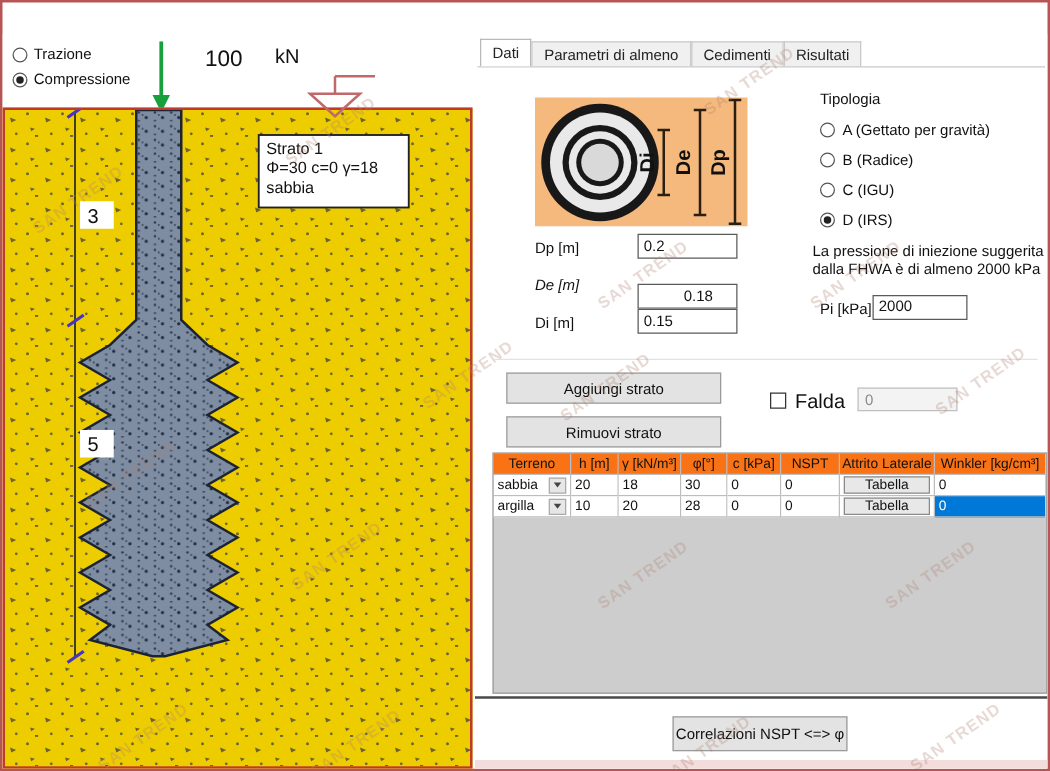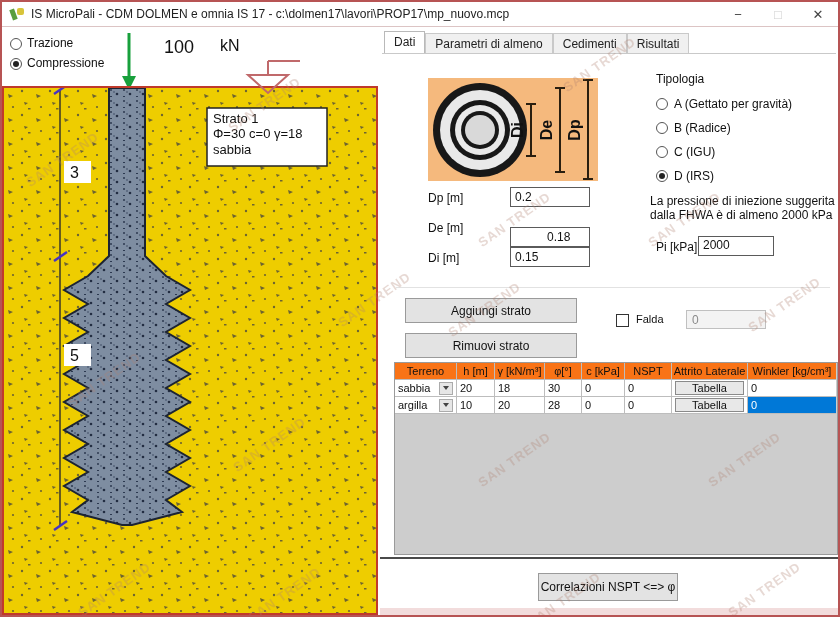--- a/index.html
+++ b/index.html
@@ -35,21 +35,21 @@
   .fld-label{position:absolute;left:48px;font-size:12px;color:#111;}
   .fld{position:absolute;left:130px;width:80px;height:20px;border:1px solid #5a5a5a;background:#fff;font-size:12px;padding:2px 4px;color:#111;}
   .note{position:absolute;left:270px;top:167px;width:190px;font-size:12px;color:#111;line-height:14px;}
   .pi-label{position:absolute;left:276px;top:213px;font-size:12px;color:#111;}
   .pi-fld{position:absolute;left:318px;top:209px;width:76px;height:20px;border:1px solid #5a5a5a;background:#fff;font-size:12px;padding:1px 4px;color:#111;}
   .sep{position:absolute;left:16px;right:8px;top:260px;height:1px;background:#e2e2e2;}
   .btn{background:#e3e3e3;border:1px solid #9a9a9a;font-size:12px;color:#111;display:flex;align-items:center;justify-content:center;}
   .btn-add{position:absolute;left:25px;top:271px;width:172px;height:25px;}
   .btn-rem{position:absolute;left:25px;top:306px;width:172px;height:25px;text-align:right;}
   .falda-box{position:absolute;left:236px;top:287px;width:13px;height:13px;border:1px solid #333;background:#fff;}
-  .falda-label{position:absolute;left:256px;top:286px;font-size:11px;color:#111;}
+  .falda-label{position:absolute;left:256px;top:286px;font-size:16px;color:#111;}
   .falda-fld{position:absolute;left:306px;top:283px;width:80px;height:19px;border:1px solid #c0c0c0;background:#f3f3f3;color:#8a8a8a;font-size:12px;padding:2px 5px;}
   
   .grid{position:absolute;left:14px;top:335px;width:444px;height:193px;background:#cdcdcd;border:1px solid #9a9a9a;font-size:11px;}
   .grow{display:flex;}
   .gcell{border-right:1px solid #bdbdbd;border-bottom:1px solid #bdbdbd;padding:2px 3px;background:#fff;color:#111;display:flex;align-items:center;overflow:hidden;white-space:nowrap;}
   .ghead .gcell{background:#f97316;justify-content:center;padding:2px 1px;height:18px;}
   .grow .gcell{height:17px;}
   .c0{width:62px;}.c1{width:38px;}.c2{width:50px;}.c3{width:37px;}.c4{width:43px;}.c5{width:47px;}.c6{width:76px;}.c7{width:88px;border-right:none;}
   .combo{display:flex;width:100%;height:13px;align-items:center;}
   .combo-text{flex:1;}
@@ -61,32 +61,20 @@
   .btn-corr{position:absolute;left:158px;top:546px;width:140px;height:28px;}
   .bottom-strip{position:absolute;left:0;right:0;bottom:0;height:7px;background:#f2dcdc;}
   
   .wm{position:absolute;font-size:13px;font-weight:bold;letter-spacing:1px;color:rgba(176,128,112,0.30);transform:rotate(-35deg);pointer-events:none;z-index:50;white-space:nowrap;}
 </style>
 </head>
 <body>
 
 <div class="window">
 
-  <div class="titlebar">
-    <div class="app-icon">
-        <div class="i1"></div>
-        <div class="i2"></div>
-      </div>
-    <div class="title-text">IS MicroPali - CDM DOLMEN e omnia IS 17 - c:\dolmen17\lavori\PROP17\mp_nuovo.mcp</div>
-    <div class="win-btns">
-      <div class="win-btn">−</div>
-      <div class="win-btn max">□</div>
-      <div class="win-btn">✕</div>
-    </div>
-  </div>
 
   <div class="left-top">
     <div class="radio-row" style="top:9px;">
       <span class="radio"></span>
       <span>Trazione</span>
     </div>
     <div class="radio-row" style="top:29px;">
       <span class="radio checked"></span>
       <span>Compressione</span>
     </div>
@@ -191,21 +179,21 @@
       <span class="radio"></span>
       <span>C (IGU)</span>
     </div>
     <div class="tipo-opt" style="top:142px;">
       <span class="radio checked"></span>
       <span>D (IRS)</span>
     </div>
 
     <div class="fld-label" style="top:164px;">Dp [m]</div>
     <div class="fld" style="top:160px;">0.2</div>
-    <div class="fld-label" style="top:194px;">De [m]</div>
+    <div class="fld-label" style="top:194px;font-style:italic;">De [m]</div>
     <div class="fld" style="top:200px;padding-left:36px;">0.18</div>
     <div class="fld-label" style="top:224px;">Di [m]</div>
     <div class="fld" style="top:220px;">0.15</div>
 
     <div class="note">
       <div>La pressione di iniezione suggerita</div>
       <div>dalla FHWA è di almeno 2000 kPa</div>
     </div>
     <div class="pi-label">Pi [kPa]</div>
     <div class="pi-fld">2000</div>

